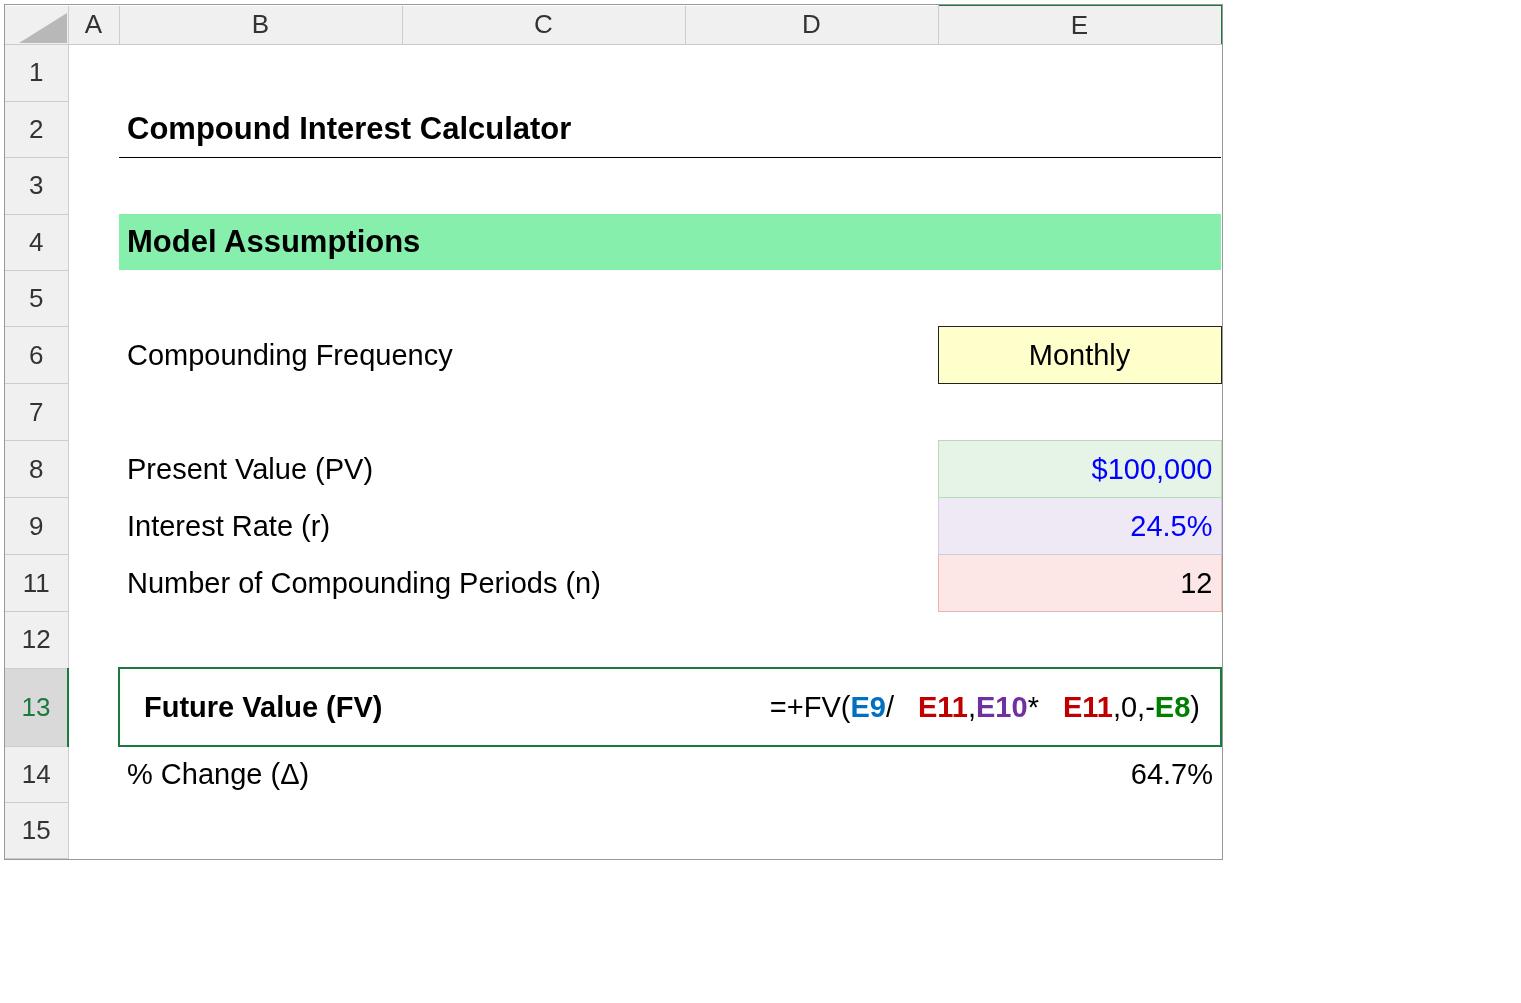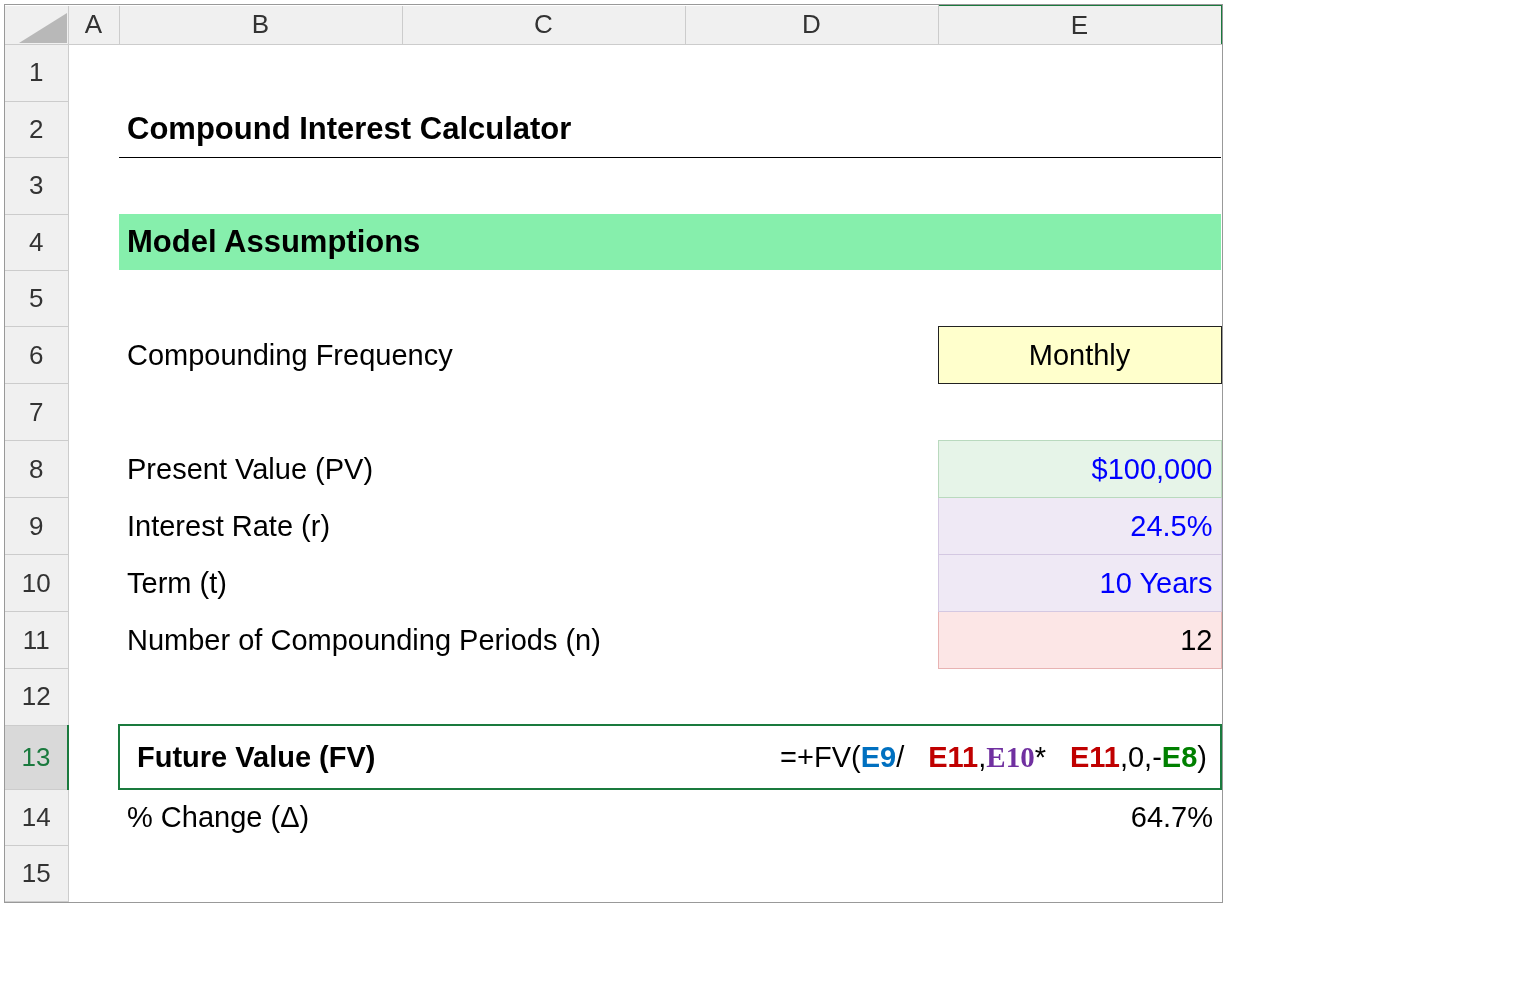--- a/index.html
+++ b/index.html
@@ -132,21 +132,21 @@
       padding-right: 10px;
     }
     .sel-border { outline: 2px solid #1a7a3e; outline-offset: -1px; }
     .formula-row td {
       height: 56px;
     }
     .formula-text { font-size: 29px; }
     .f-black { color: #000; }
     .f-blue { color: #0070c0; font-weight: bold; }
     .f-red { color: #c00000; font-weight: bold; margin-left: 24px; }
-    .f-purple { color: #7030a0; font-weight: bold; font-family: Liberation Serif, serif; }
+    .f-purple { color: #7030a0; font-weight: bold; }
     .f-green { color: #008000; font-weight: bold; }
     .r13-box {
       position: relative;
     }
     .colhdr.colE {
       border-left: 1px solid #1a7a3e;
       border-top: 1px solid #1a7a3e;
       border-right: 1px solid #1a7a3e;
     }
   </style>
@@ -229,47 +229,41 @@
     <td class="cell input-green">$100,000</td>
   </tr>
 
   <tr>
     <th class="rowhdr">9</th>
     <td class="cell col-A"></td>
     <td class="cell label-cell" colspan="3">Interest Rate (r)</td>
     <td class="cell input-lav">24.5%</td>
   </tr>
 
-  <tr>
-    <th class="rowhdr">10</th>
-    <td class="cell col-A"></td>
-    <td class="cell label-cell" colspan="3">Term (t)</td>
-    <td class="cell input-lav">10 Years</td>
-  </tr>
 
   <tr>
     <th class="rowhdr">11</th>
     <td class="cell col-A"></td>
     <td class="cell label-cell" colspan="3">Number of Compounding Periods (n)</td>
     <td class="cell input-red">12</td>
   </tr>
 
   <tr>
     <th class="rowhdr">12</th>
     <td class="cell col-A"></td>
     <td class="cell"></td>
     <td class="cell"></td>
     <td class="cell"></td>
     <td class="cell"></td>
   </tr>
 
   <tr class="formula-row">
     <th class="rowhdr active">13</th>
     <td class="cell col-A"></td>
-    <td class="cell r13-box sel-border" colspan="4" style="padding:4px;">
+    <td class="cell r13-box sel-border" colspan="4" style="padding:11px;">
       <div style="display:flex;align-items:center;height:100%;padding:0 10px 0 0;">
         <div class="fv-label" style="flex:0 0 auto;">Future Value (FV)</div>
         <div style="flex:1;"></div>
         <div class="formula-text">
           <span class="f-black">=+FV(</span><span class="f-blue">E9</span><span class="f-black">/</span><span class="f-red">E11</span><span class="f-black">,</span><span class="f-purple">E10</span><span class="f-black">*</span><span class="f-red">E11</span><span class="f-black">,0,-</span><span class="f-green">E8</span><span class="f-black">)</span>
         </div>
       </div>
     </td>
   </tr>
 

